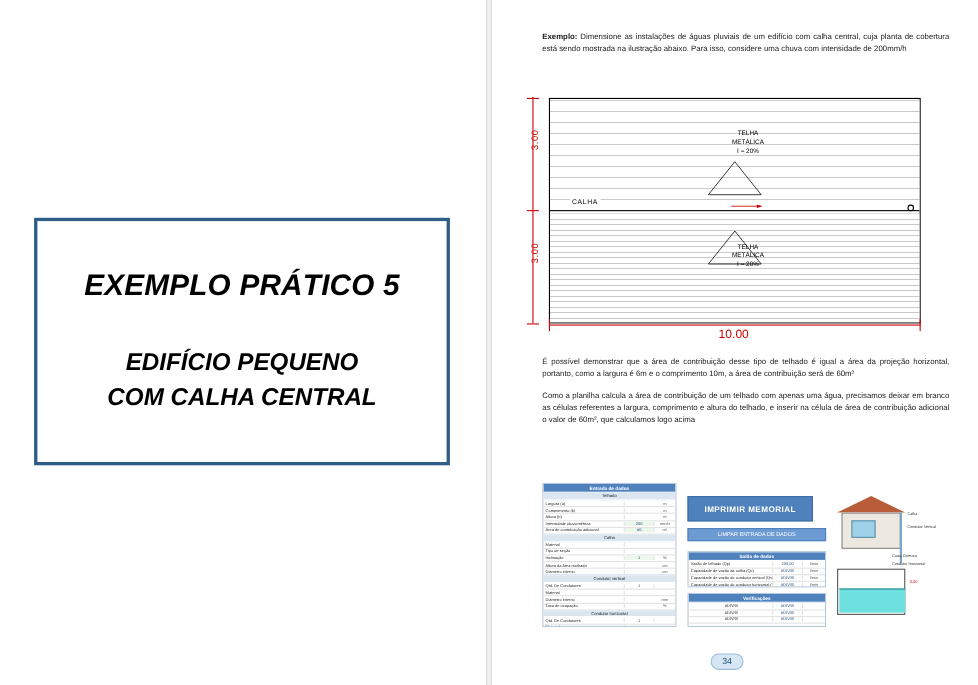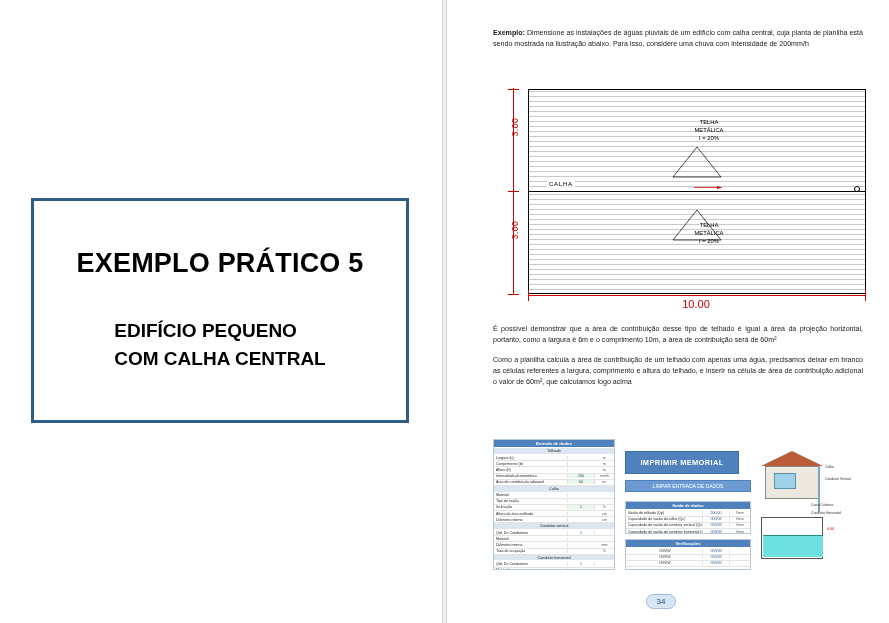--- a/index.html
+++ b/index.html
@@ -18,20 +18,21 @@
   }
   
   .left-panel {
     position: relative;
     width: 443px; height: 623px;
     background: #ffffff;
     border: 1px solid #d5d5d5;
     border-left: none;
     border-top: none;
     border-bottom: none;
+    font-style: italic;
   }
   .left-inner {
     position: absolute;
     left: 0; top: 0;
     width: 440px; height: 619px;
     background: #ffffff;
   }
   .title-box {
     position: absolute;
     left: 31px; top: 198px;
@@ -47,24 +48,24 @@
   .title-line1 {
     font-size: 27px;
     font-weight: bold;
     color: #000000;
     letter-spacing: 0.2px;
     text-align: center;
     margin-bottom: 38px;
     white-space: nowrap;
   }
   .title-line2 {
-    font-size: 19px;
+    font-size: 22px;
     font-weight: bold;
     color: #000000;
-    text-align: left;
+    text-align: center;
     line-height: 1.45;
     white-space: nowrap;
   }
   .gap-strip {
     width: 3px;
     height: 623px;
     background: #f1f1f1;
   }
   
   .right-panel {
@@ -91,21 +92,21 @@
     font-size: 7.1px;
     line-height: 1.55;
     color: #1a1a1a;
     text-align: justify;
     margin: 0 0 9px 0;
   }
   .para b { font-weight: bold; margin-top: 33px; }
   
   .drawing {
     position: absolute;
-    left: 57px; top: 60px;
+    left: 28px; top: 60px;
     width: 370px; height: 245px;
   }
   .dim-vert-line {
     position: absolute;
     left: 7px; top: 26px;
     width: 1px; height: 206px;
     background: #cc0000;
   }
   .dim-vert-tick {
     position: absolute;
@@ -370,21 +371,21 @@
       </div>
     </div>
   </div>
 
   <div class="gap-strip"></div>
 
   <div class="right-panel">
     <div class="doc-inner">
 
       <div class="doc-body">
-        <p class="para"><b>Exemplo:</b><span> Dimensione as instalações de águas pluviais de um edifício com calha central, cuja planta de planilha está sendo mostrada na ilustração abaixo. Para isso, considere uma chuva com intensidade de 200mm/h</span></p>
+        <p class="para"><b>Exemplo:</b><span> Dimensione as instalações de águas pluviais de um edifício com calha central, cuja planta de cobertura está sendo mostrada na ilustração abaixo. Para isso, considere uma chuva com intensidade de 200mm/h</span></p>
       </div>
 
       <div class="drawing">
         <div class="dim-vert-line"></div>
         <div class="dim-vert-tick" style="top:27px"></div>
         <div class="dim-vert-tick" style="top:129px"></div>
         <div class="dim-vert-tick" style="top:232px"></div>
         <div class="dim-label-v" style="top:60px">3.00</div>
         <div class="dim-label-v" style="top:163px">3.00</div>
 

